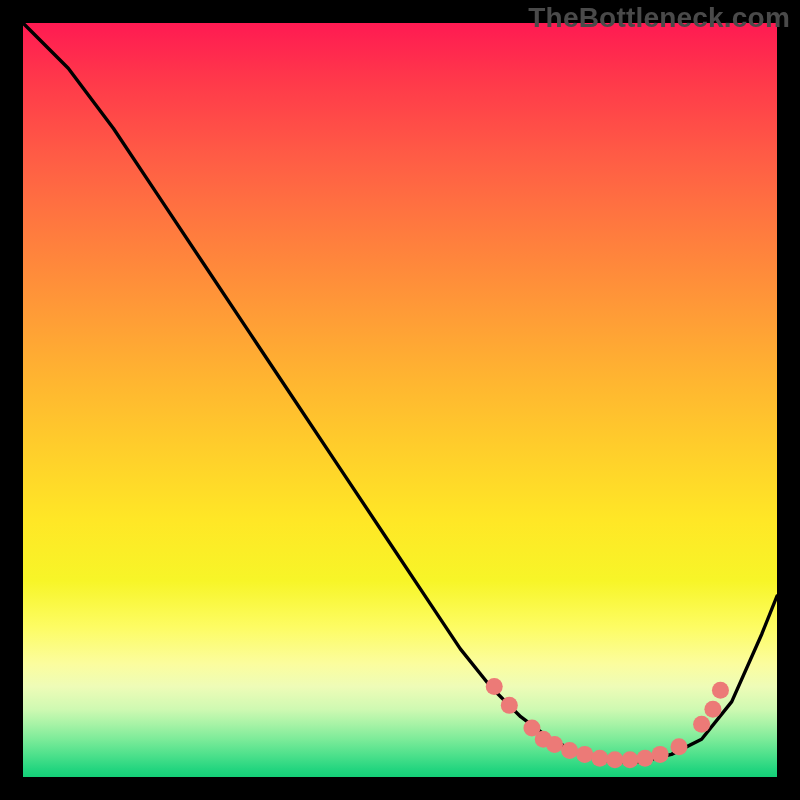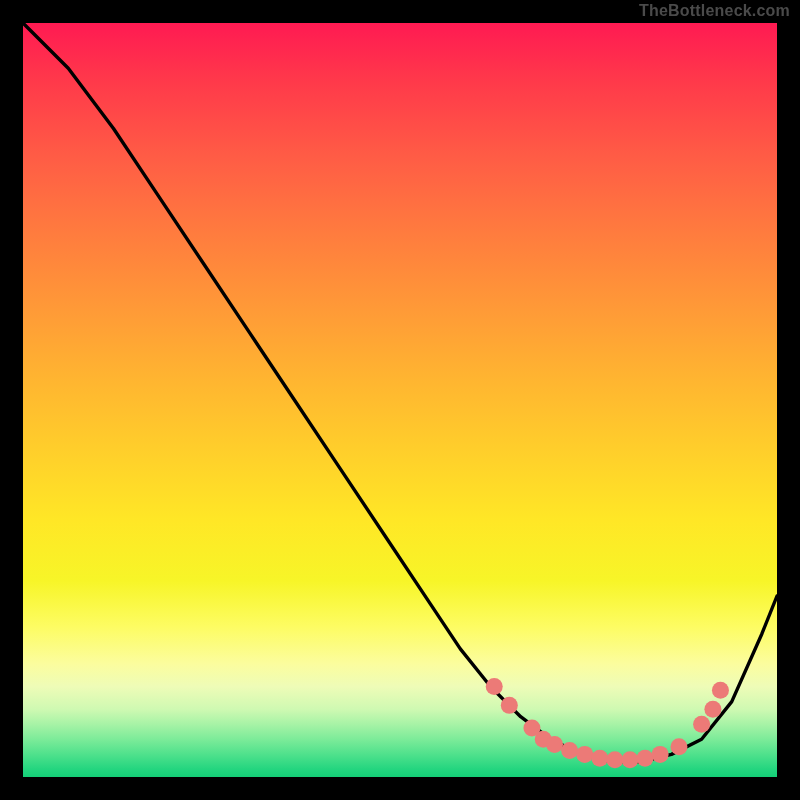--- a/index.html
+++ b/index.html
@@ -15,21 +15,21 @@
     position: relative;
     width: 800px;
     height: 800px;
     background: #000;
   }
   .watermark {
     position: absolute;
     top: 2px;
     right: 10px;
     color: #4a4a4a;
-    font-size: 16px;
+    font-size: 28px;
     font-weight: 600;
     letter-spacing: 0.2px;
     z-index: 50;
   }
   .plot {
     position: absolute;
     left: 23px;
     top: 23px;
     width: 754px;
     height: 754px;

